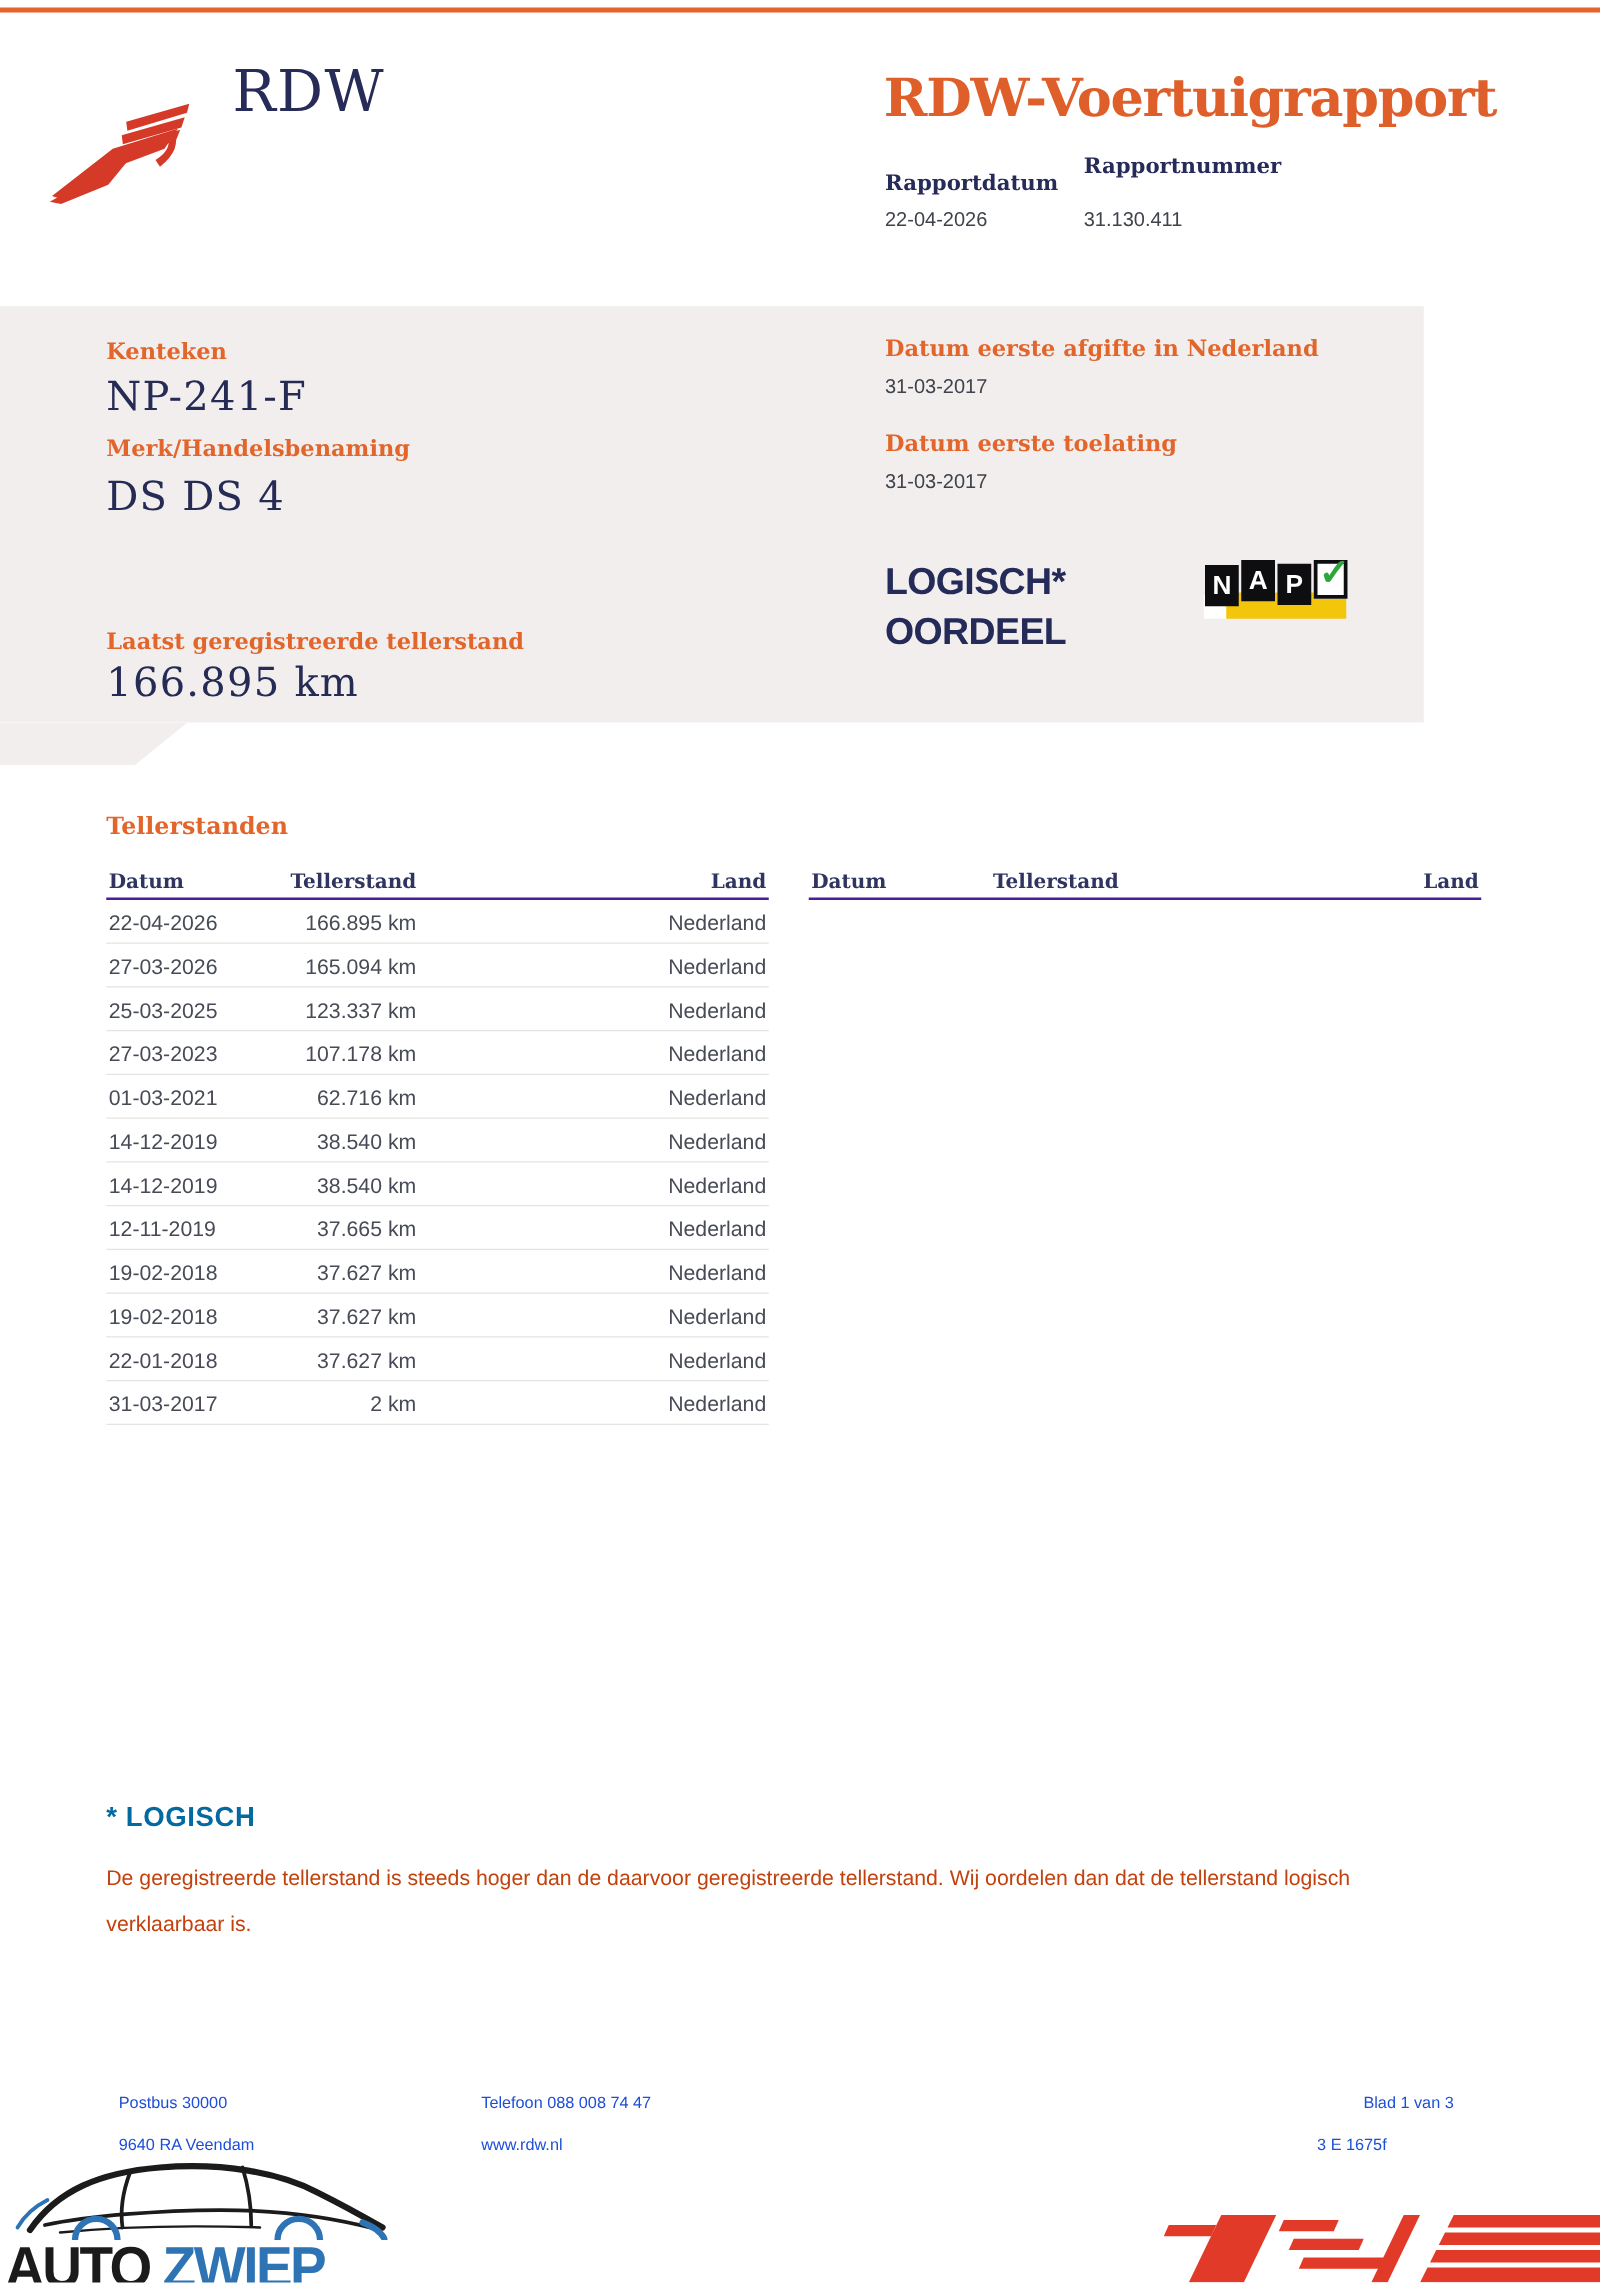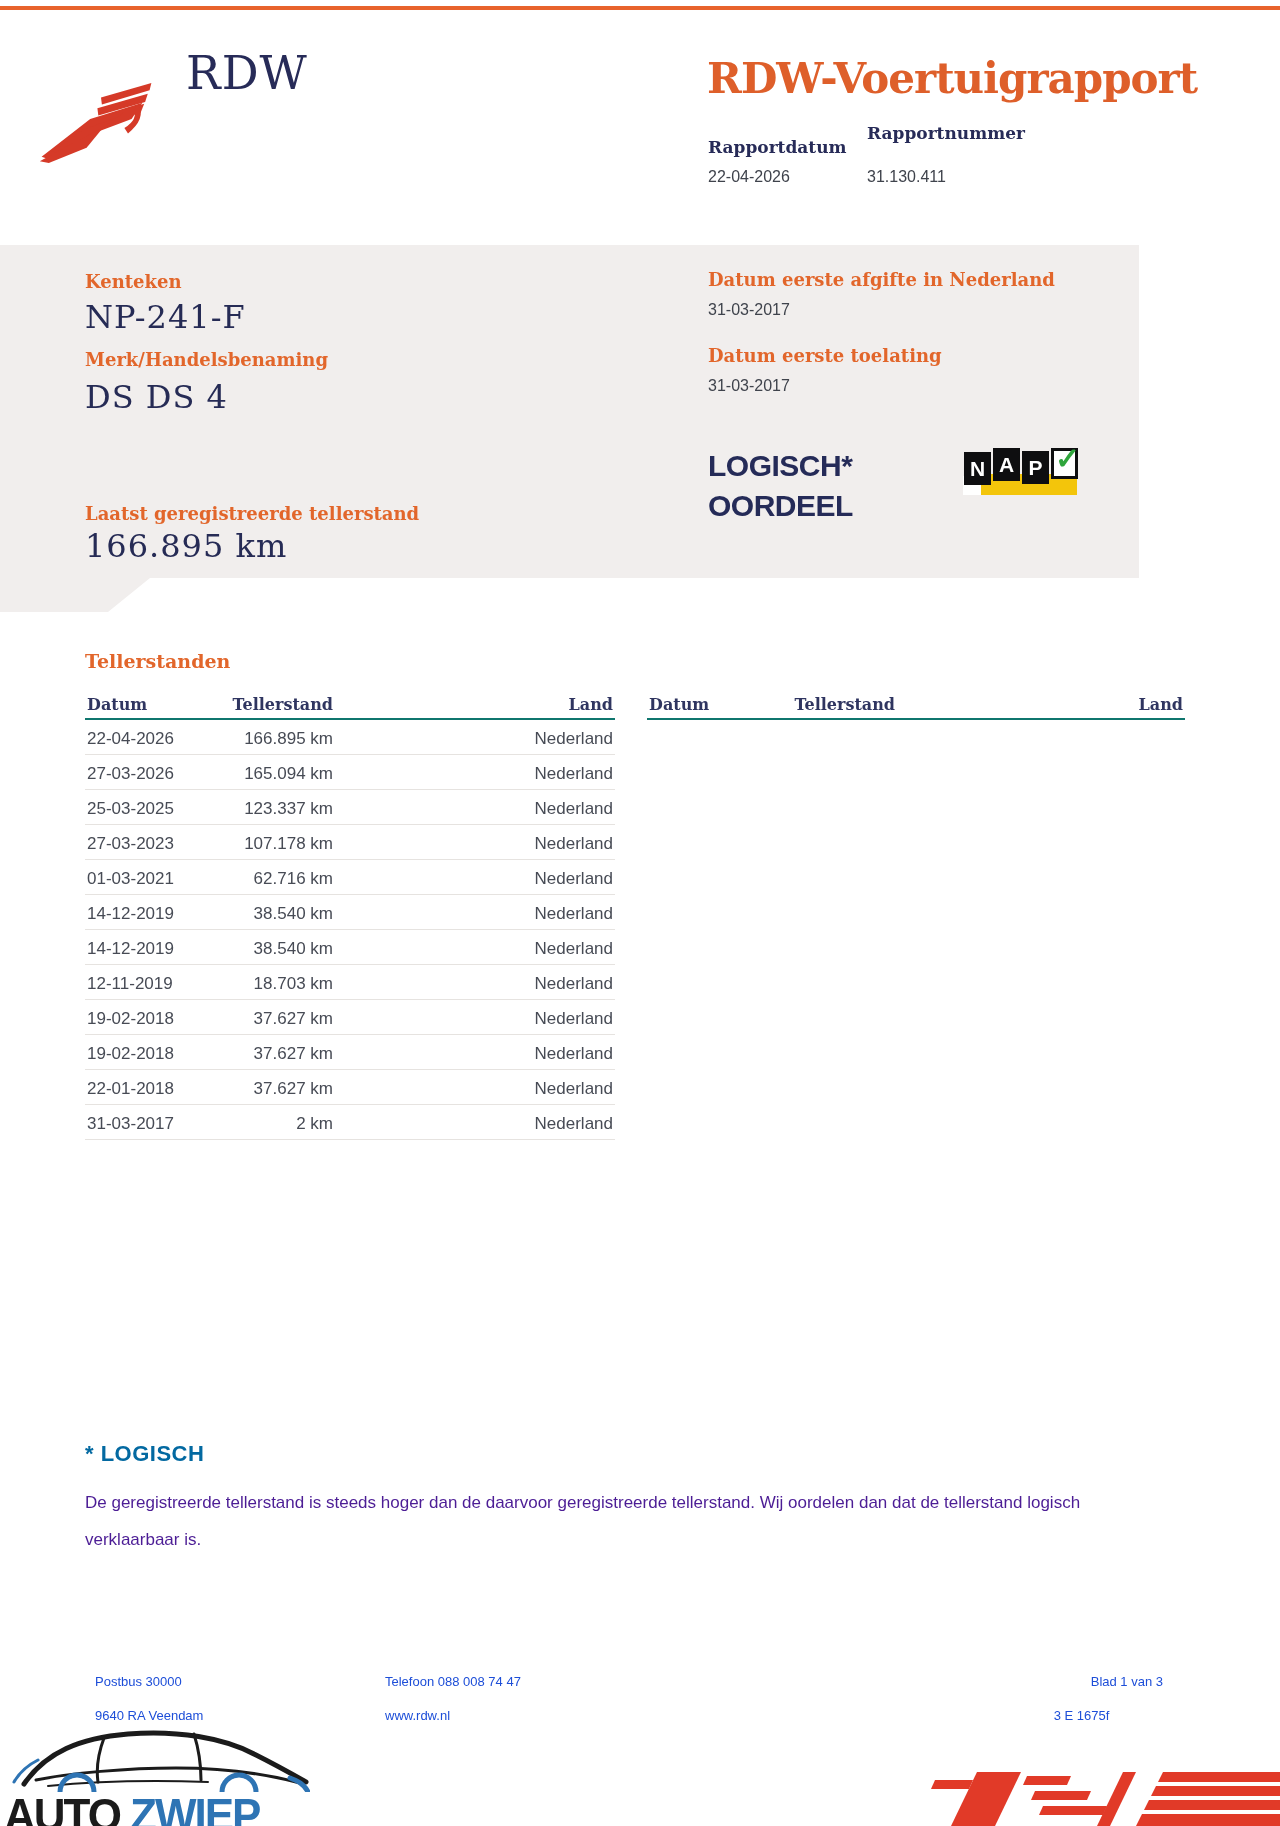--- a/index.html
+++ b/index.html
@@ -49,35 +49,35 @@
              border:3px solid #0E0E10;color:#2FA53C;font-size:30px;font-weight:bold;
              line-height:24px;text-align:center;overflow:visible}
   .nap-check span{position:relative;top:-4px;left:1px}
 
   
   .section-heading{left:85px;top:650px;font-family:"DejaVu Serif",serif;font-weight:bold;
                    font-size:19px;color:#E2662B}
   .tbl{position:absolute;top:690px}
   .tbl-1{left:85px;width:530px}
   .tbl-2{left:647px;width:538px}
-  .thead{position:relative;height:30px;border-bottom:2px solid #0f766e}
+  .thead{position:relative;height:30px;border-bottom:2px solid #4c1d95}
   .th{position:absolute;top:5px;font-family:"DejaVu Serif",serif;font-weight:bold;
       font-size:16px;color:#2F3560;white-space:nowrap}
   .h-datum{left:2px}
   .tbl-1 .h-tell{right:282px}.tbl-1 .h-land{right:2px}
   .tbl-2 .h-tell{right:290px}.tbl-2 .h-land{right:2px}
   .trow{position:relative;height:35px;border-bottom:1px solid #E6E3E0}
   .trow span{position:absolute;top:9px;font-size:17px;color:#474B55;white-space:nowrap}
   .c-datum{left:2px}
   .c-tell{right:282px}
   .c-land{right:2px}
 
   
   .note-heading{left:85px;top:1441px;font-size:22px;font-weight:bold;color:#0369a1;letter-spacing:0.5px}
-  .note-body{left:85px;top:1484px;width:1015px;font-size:17px;color:#4c1d95;line-height:37px}
+  .note-body{left:85px;top:1484px;width:1015px;font-size:17px;color:#c2410c;line-height:37px}
 
   
   .foot{font-size:13px;color:#1d4ed8;white-space:nowrap}
   .f1a{left:95px;top:1674px}.f1b{left:95px;top:1708px}
   .f2a{left:385px;top:1674px}.f2b{left:385px;top:1708px}
   .f3a{left:1000px;top:1674px;width:163px;text-align:right}
   .f3b{left:1000px;top:1708px;width:163px;text-align:center}
 
   
   .car-sketch{left:8px;top:1726px;width:302px;height:66px}
@@ -176,21 +176,21 @@
       <span class="c-tell">38.540 km</span>
       <span class="c-land">Nederland</span>
     </div>
     <div class="trow">
       <span class="c-datum">14-12-2019</span>
       <span class="c-tell">38.540 km</span>
       <span class="c-land">Nederland</span>
     </div>
     <div class="trow">
       <span class="c-datum">12-11-2019</span>
-      <span class="c-tell">18.703 km</span>
+      <span class="c-tell">37.665 km</span>
       <span class="c-land">Nederland</span>
     </div>
     <div class="trow">
       <span class="c-datum">19-02-2018</span>
       <span class="c-tell">37.627 km</span>
       <span class="c-land">Nederland</span>
     </div>
     <div class="trow">
       <span class="c-datum">19-02-2018</span>
       <span class="c-tell">37.627 km</span>

